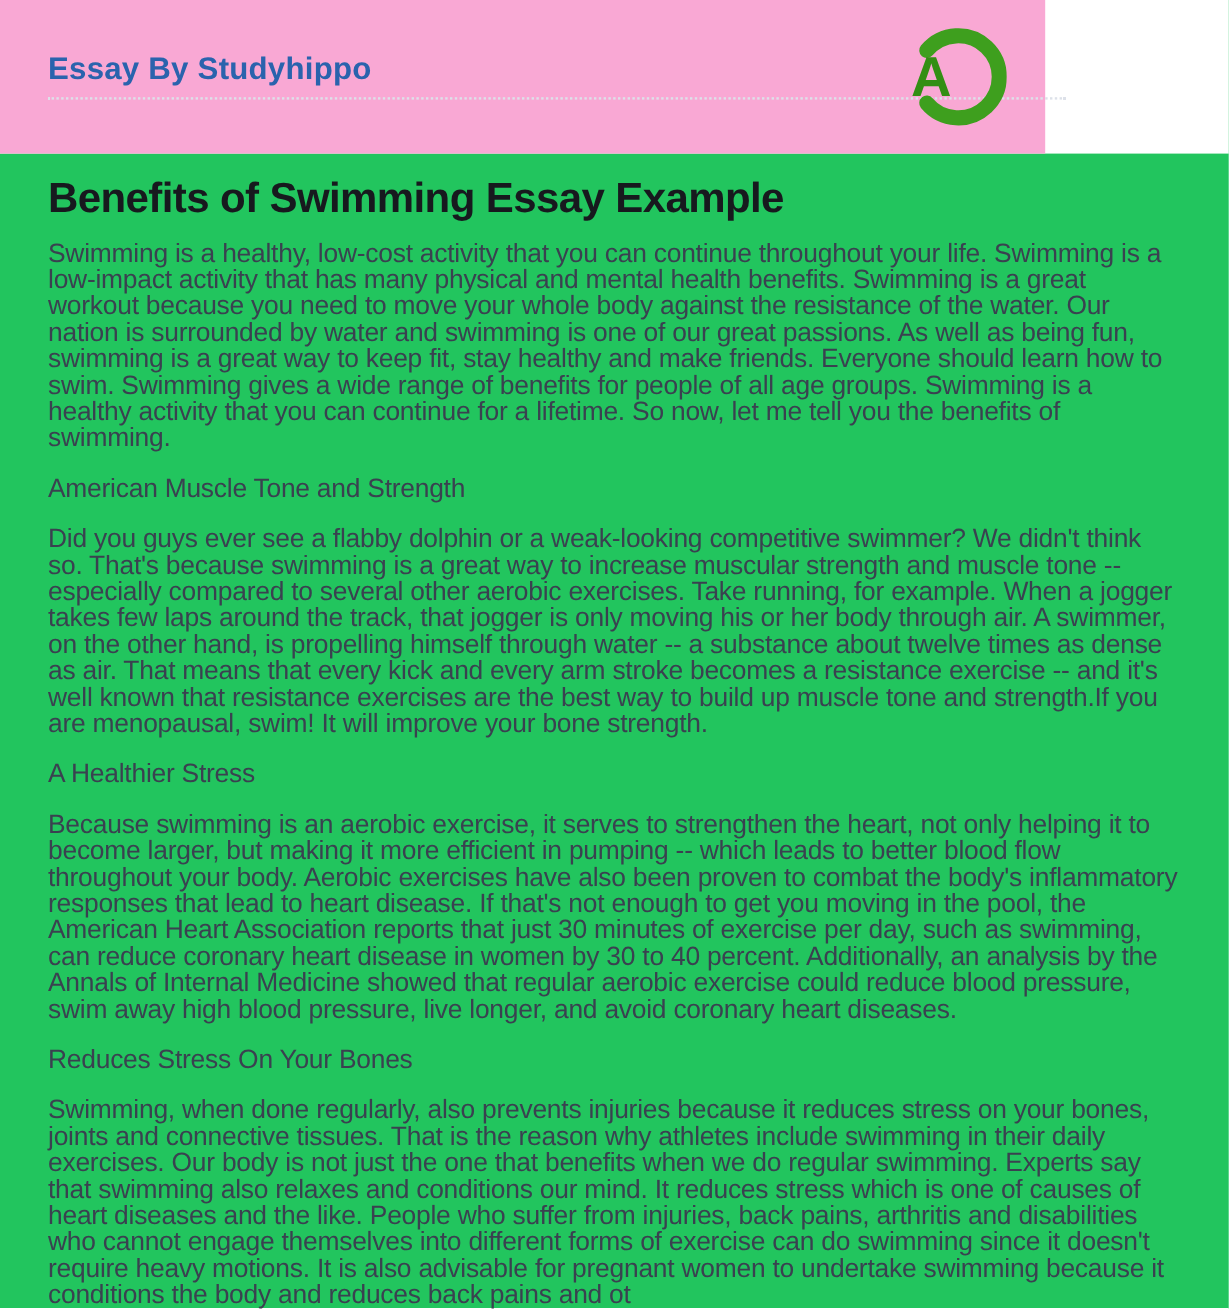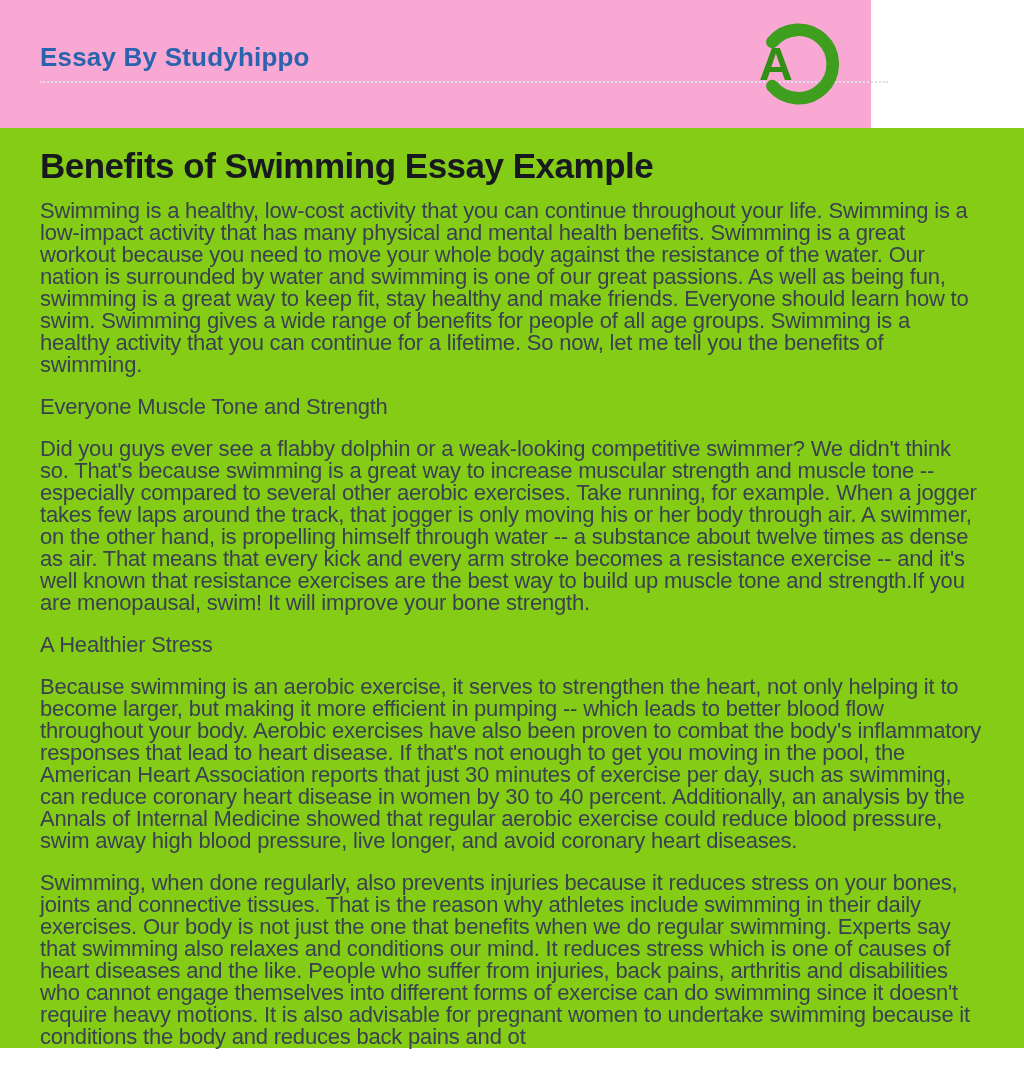--- a/index.html
+++ b/index.html
@@ -47,21 +47,21 @@
   }
   .logo {
     position: absolute;
     right: 32px;
     top: 19px;
     width: 90px;
     height: 90px;
   }
   .content {
     padding: 18px 40px 0 40px;
-    background: #84cc16;
+    background: #22c55e;
   }
   .essay-title {
     font-size: 35px;
     font-weight: bold;
     color: #17191e;
     letter-spacing: -0.5px;
     margin-bottom: 14px;
     font-family: "Liberation Sans", sans-serif;
   }
   .block-p, .block-h {
@@ -84,19 +84,20 @@
       <path d="M 25.9 25.6 A 38 38 0 1 1 25.9 74.4" fill="none" stroke="#3e9f1e" stroke-width="14" stroke-linecap="round"></path>
       <text x="30" y="68" text-anchor="middle" font-family="Liberation Sans, sans-serif" font-size="52" font-weight="bold" fill="#338f14">A</text>
     </svg>
   </div>
 </header>
 
 <main class="content">
   <h1 class="essay-title">Benefits of Swimming Essay Example</h1>
   <div>
       <p class="block-p">Swimming is a healthy, low-cost activity that you can continue throughout your life. Swimming is a low-impact activity that has many physical and mental health benefits. Swimming is a great workout because you need to move your whole body against the resistance of the water. Our nation is surrounded by water and swimming is one of our great passions. As well as being fun, swimming is a great way to keep fit, stay healthy and make friends. Everyone should learn how to swim. Swimming gives a wide range of benefits for people of all age groups. Swimming is a healthy activity that you can continue for a lifetime. So now, let me tell you the benefits of swimming.</p>
-      <div class="block-h">Everyone Muscle Tone and Strength</div>
+      <div class="block-h">American Muscle Tone and Strength</div>
       <p class="block-p">Did you guys ever see a flabby dolphin or a weak-looking competitive swimmer? We didn't think so. That's because swimming is a great way to increase muscular strength and muscle tone -- especially compared to several other aerobic exercises. Take running, for example. When a jogger takes few laps around the track, that jogger is only moving his or her body through air. A swimmer, on the other hand, is propelling himself through water -- a substance about twelve times as dense as air. That means that every kick and every arm stroke becomes a resistance exercise -- and it's well known that resistance exercises are the best way to build up muscle tone and strength.If you are menopausal, swim! It will improve your bone strength.</p>
       <div class="block-h">A Healthier Stress</div>
       <p class="block-p">Because swimming is an aerobic exercise, it serves to strengthen the heart, not only helping it to become larger, but making it more efficient in pumping -- which leads to better blood flow throughout your body. Aerobic exercises have also been proven to combat the body's inflammatory responses that lead to heart disease. If that's not enough to get you moving in the pool, the American Heart Association reports that just 30 minutes of exercise per day, such as swimming, can reduce coronary heart disease in women by 30 to 40 percent. Additionally, an analysis by the Annals of Internal Medicine showed that regular aerobic exercise could reduce blood pressure, swim away high blood pressure, live longer, and avoid coronary heart diseases.</p>
+      <div class="block-h">Reduces Stress On Your Bones</div>
       <p class="block-p">Swimming, when done regularly, also prevents injuries because it reduces stress on your bones, joints and connective tissues. That is the reason why athletes include swimming in their daily exercises. Our body is not just the one that benefits when we do regular swimming. Experts say that swimming also relaxes and conditions our mind. It reduces stress which is one of causes of heart diseases and the like. People who suffer from injuries, back pains, arthritis and disabilities who cannot engage themselves into different forms of exercise can do swimming since it doesn't require heavy motions. It is also advisable for pregnant women to undertake swimming because it conditions the body and reduces back pains and ot</p>
     </div>
 </main>
 
 </body></html>

